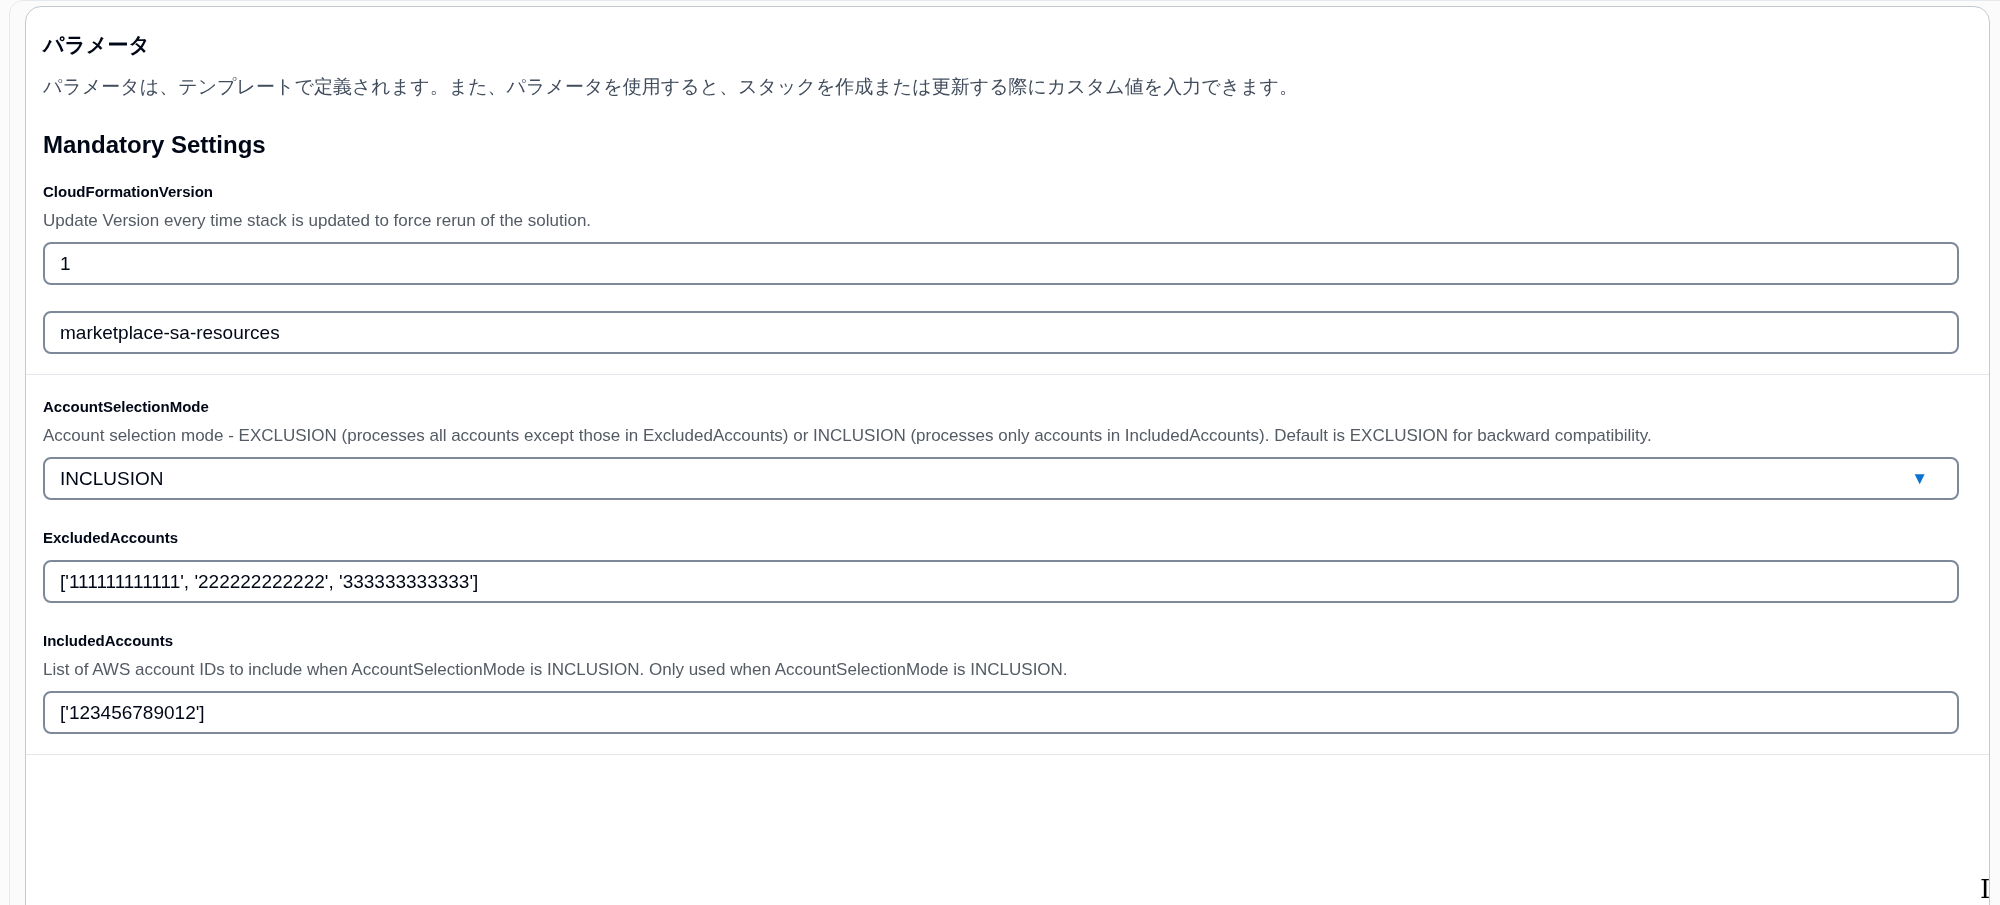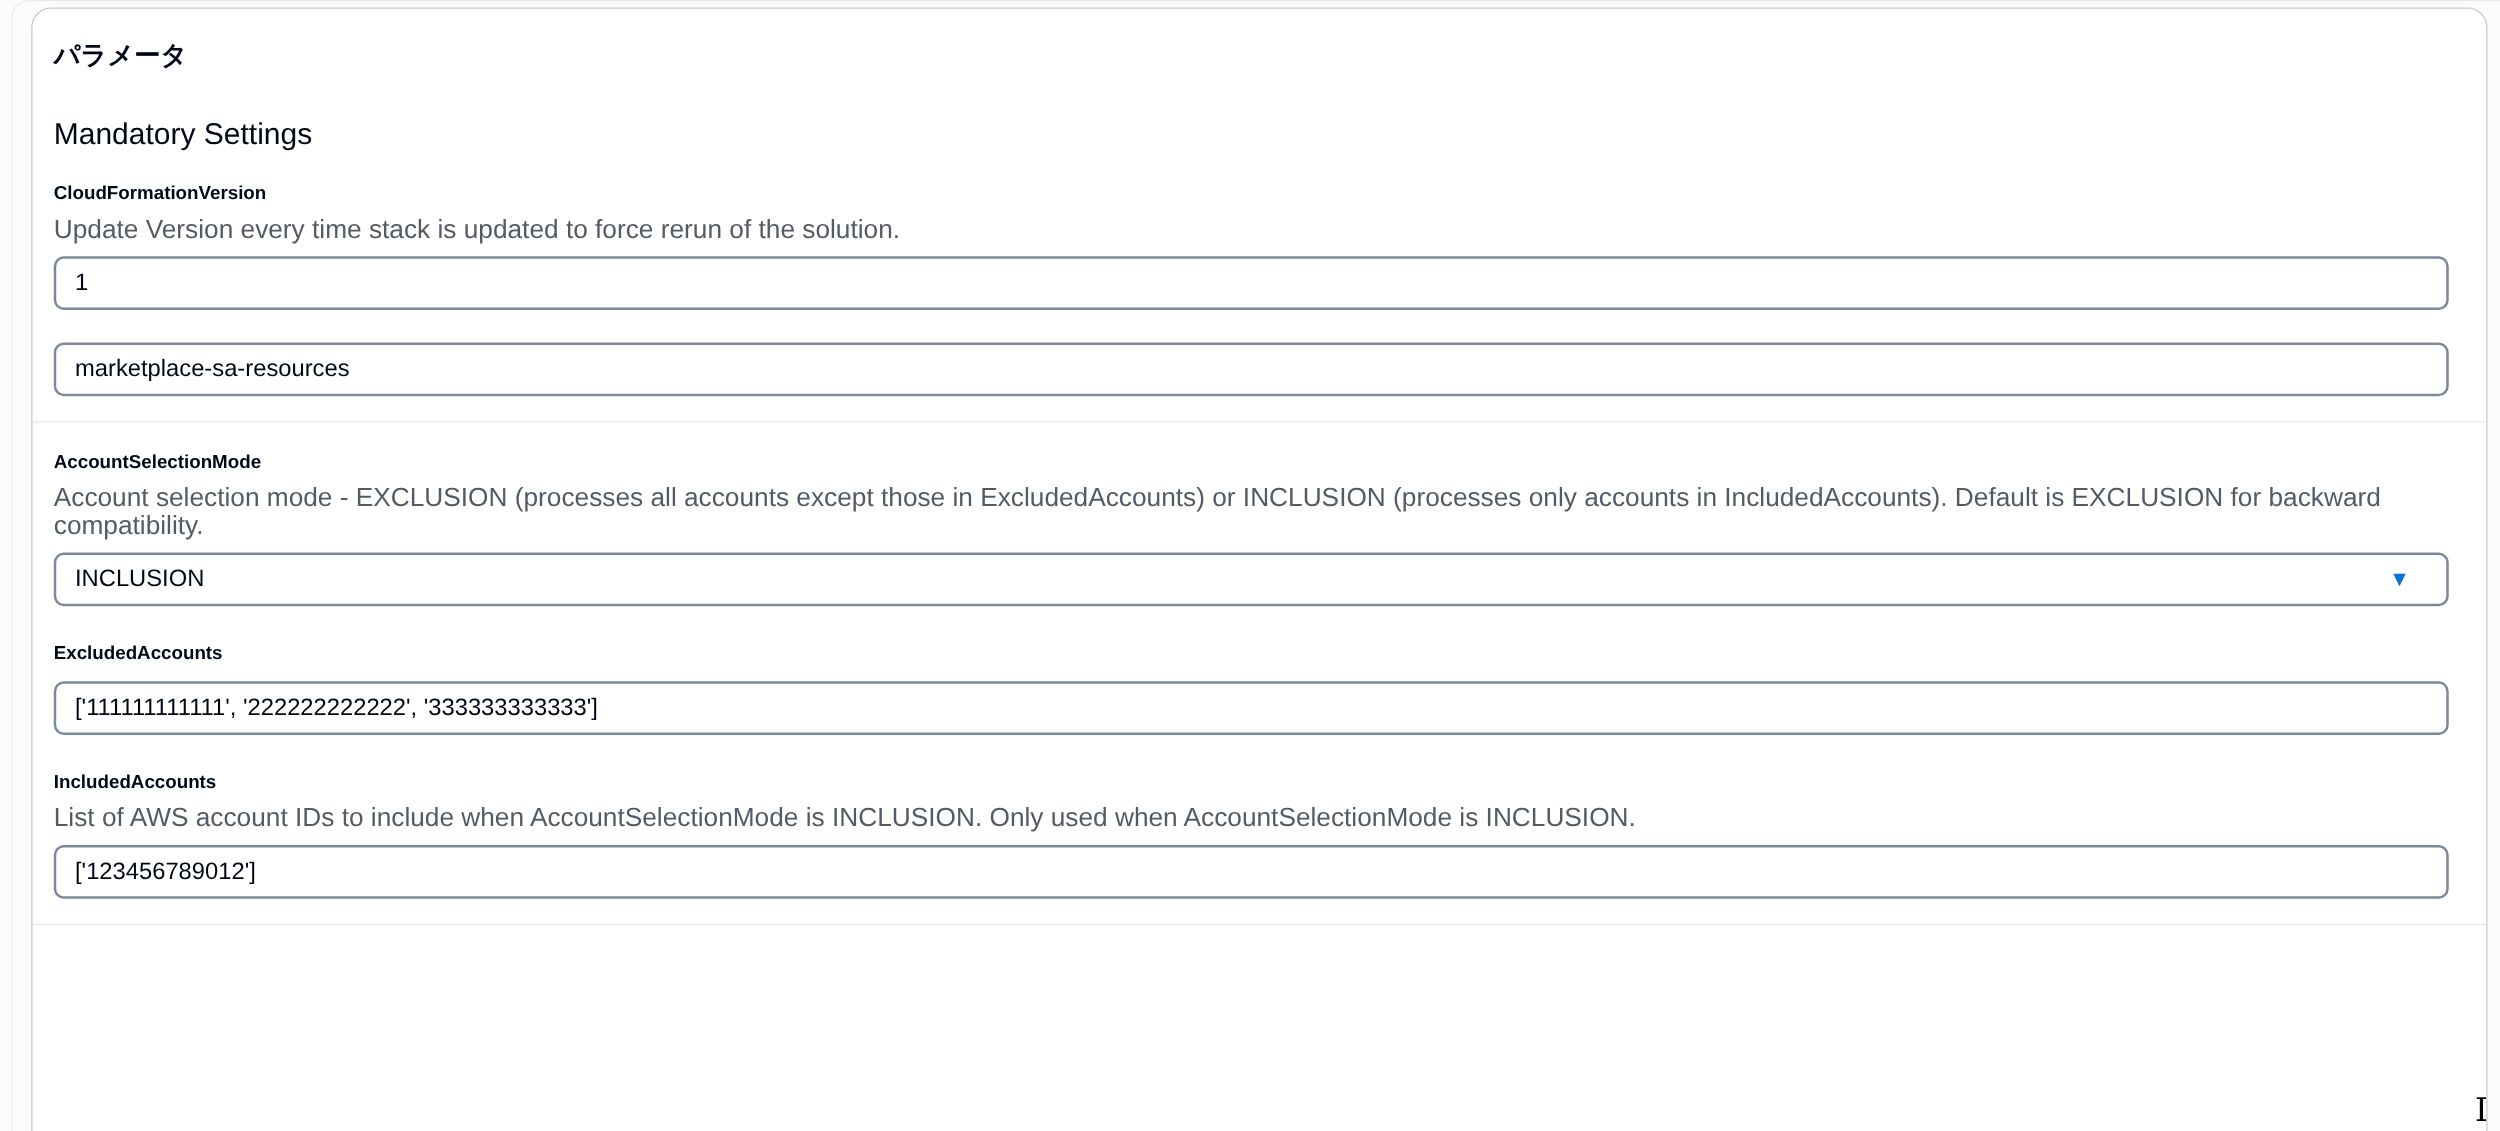--- a/index.html
+++ b/index.html
@@ -34,31 +34,31 @@
     font-weight: 700;
   }
   .page-desc {
     margin: 10px 0 0;
     font-size: 19px; line-height: 27px;
     color: var(--desc-text, #414d5c);
   }
   .section-heading {
     margin: 30px 0 0;
     font-size: 24px; line-height: 30px;
-    font-weight: 400;
+    font-weight: 700;
   }
   .field { margin-top: 26px; }
   .field:first-of-type { margin-top: 20px; }
   .field-label {
     font-size: 15px; line-height: 24px;
     font-weight: 700;
   }
   .field-desc {
     margin-top: 6px;
-    font-size: 21px; line-height: 22px;
+    font-size: 17px; line-height: 22px;
     color: var(--muted, #545b64);
   }
   .text-input, .select-box {
     margin-top: 10px;
     width: 100%;
     height: 43px;
     border: 2px solid var(--input-border, #7d8998);
     border-radius: 8px;
     background: #fff;
     font-family: "Liberation Sans", sans-serif;
@@ -95,20 +95,21 @@
 </style>
 </head>
 <body>
 
 <div class="outer-panel"></div>
 
 <main class="card">
 
   <header>
     <h1 class="page-title">パラメータ</h1>
+    <p class="page-desc">パラメータは、テンプレートで定義されます。また、パラメータを使用すると、スタックを作成または更新する際にカスタム値を入力できます。</p>
   </header>
 
   <section>
     <h2 class="section-heading">Mandatory Settings</h2>
 
     <div class="field">
       <div class="field-label">CloudFormationVersion</div>
       <div class="field-desc">Update Version every time stack is updated to force rerun of the solution.</div>
       <input class="text-input" type="text" value="1" style="">
     </div>

